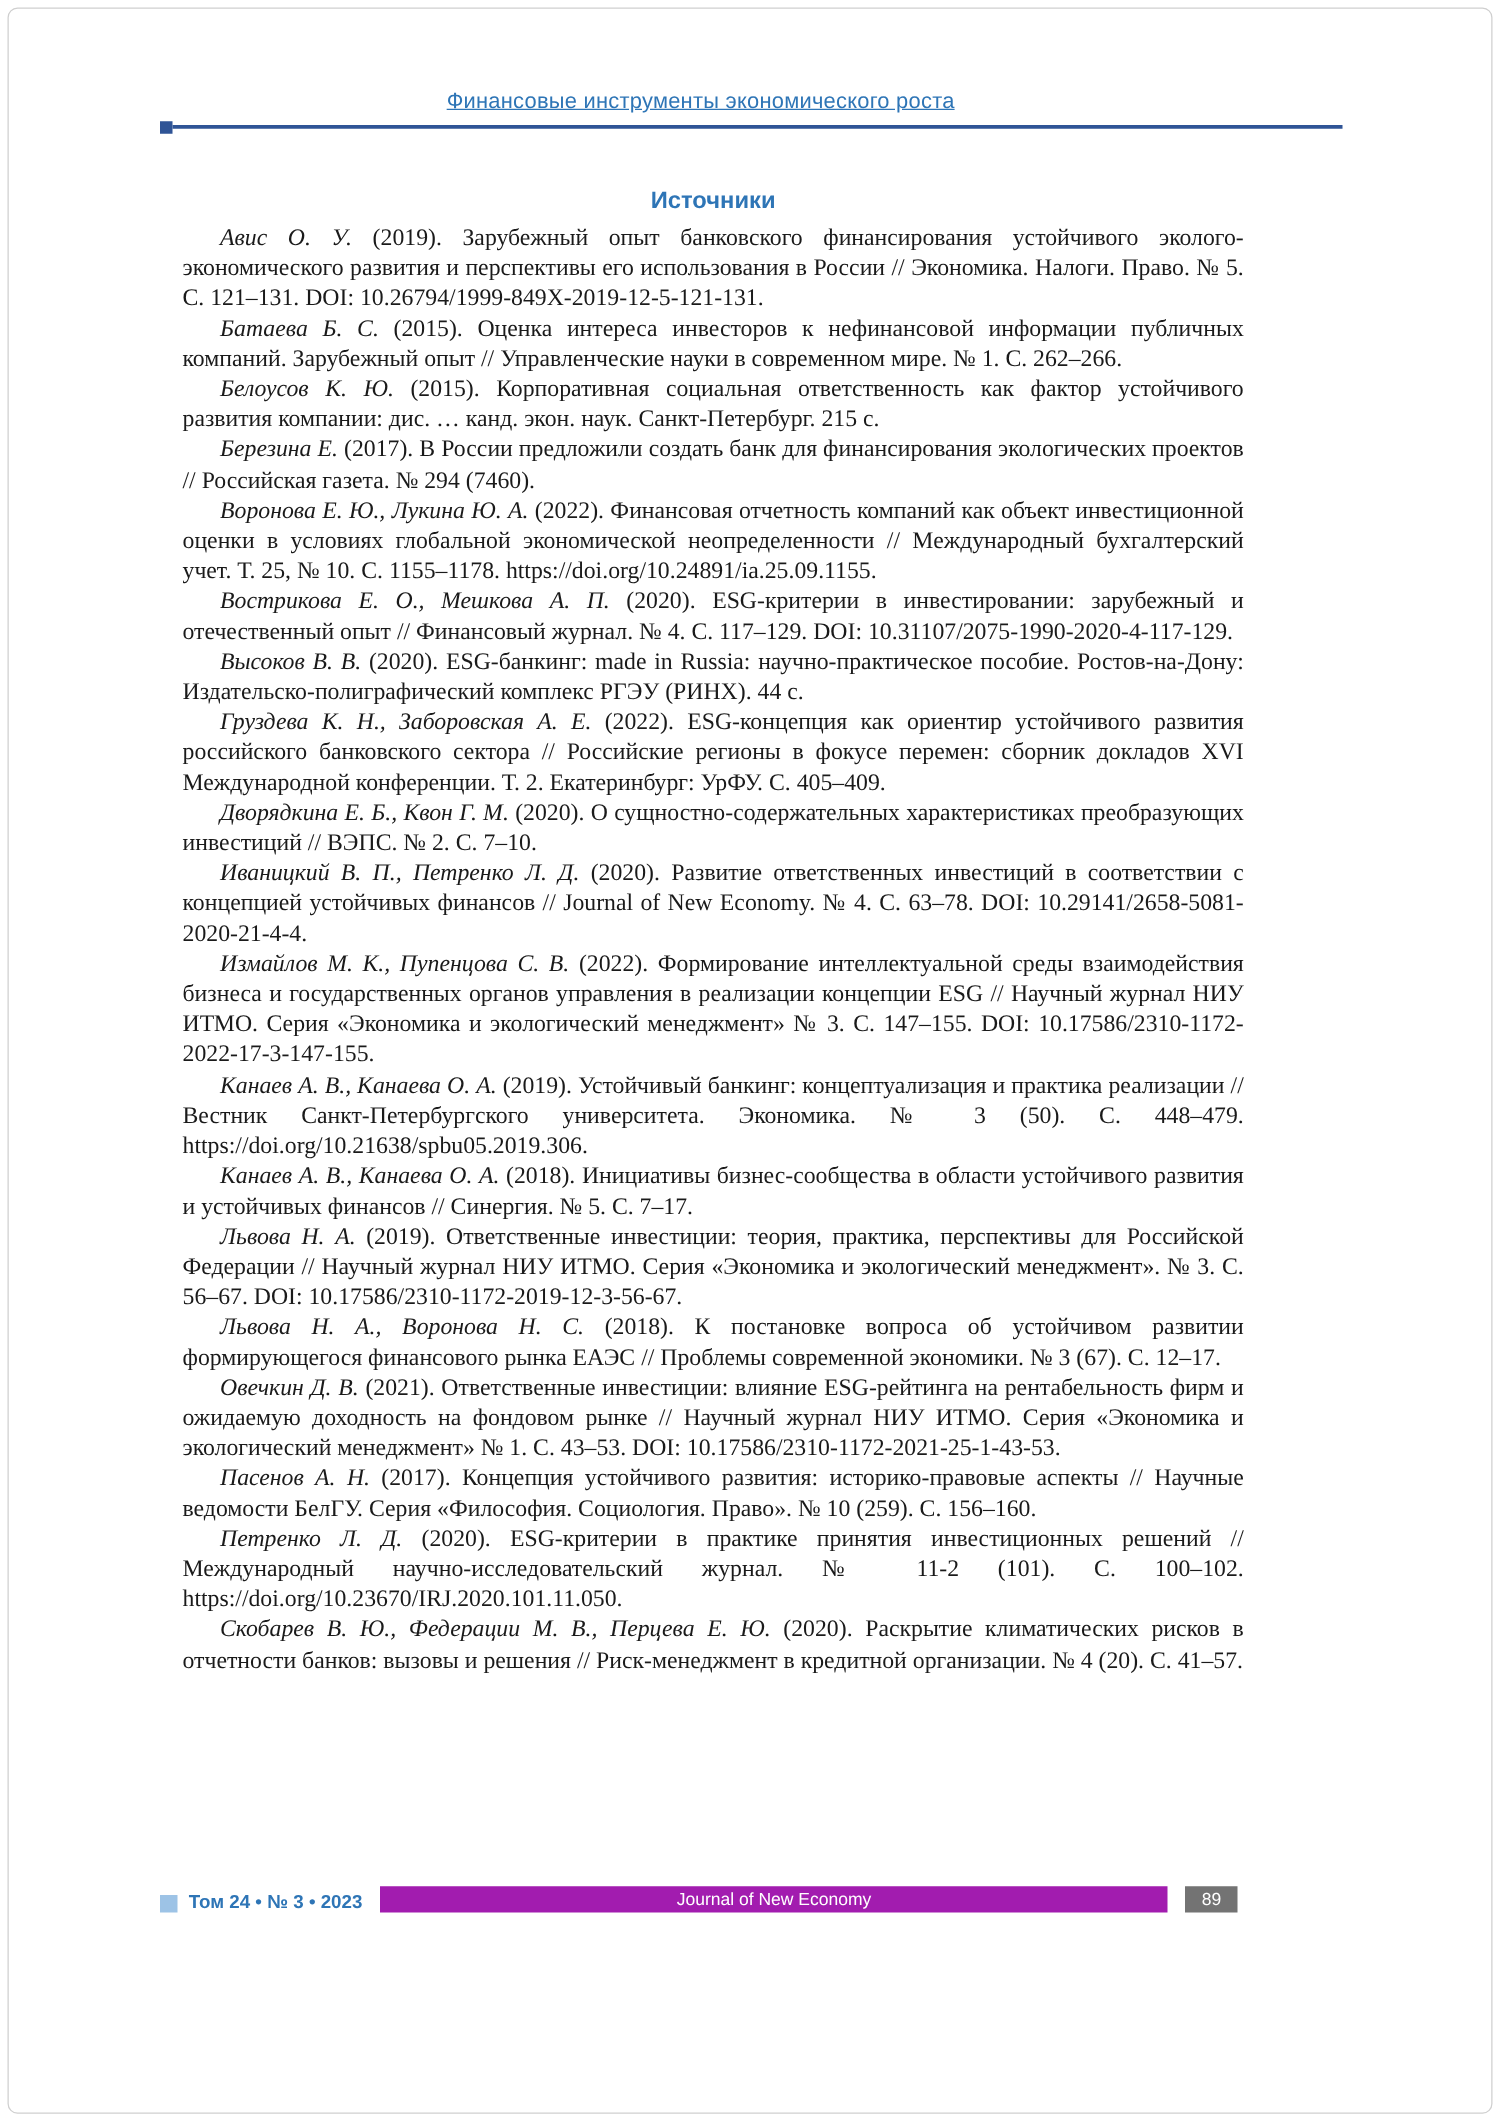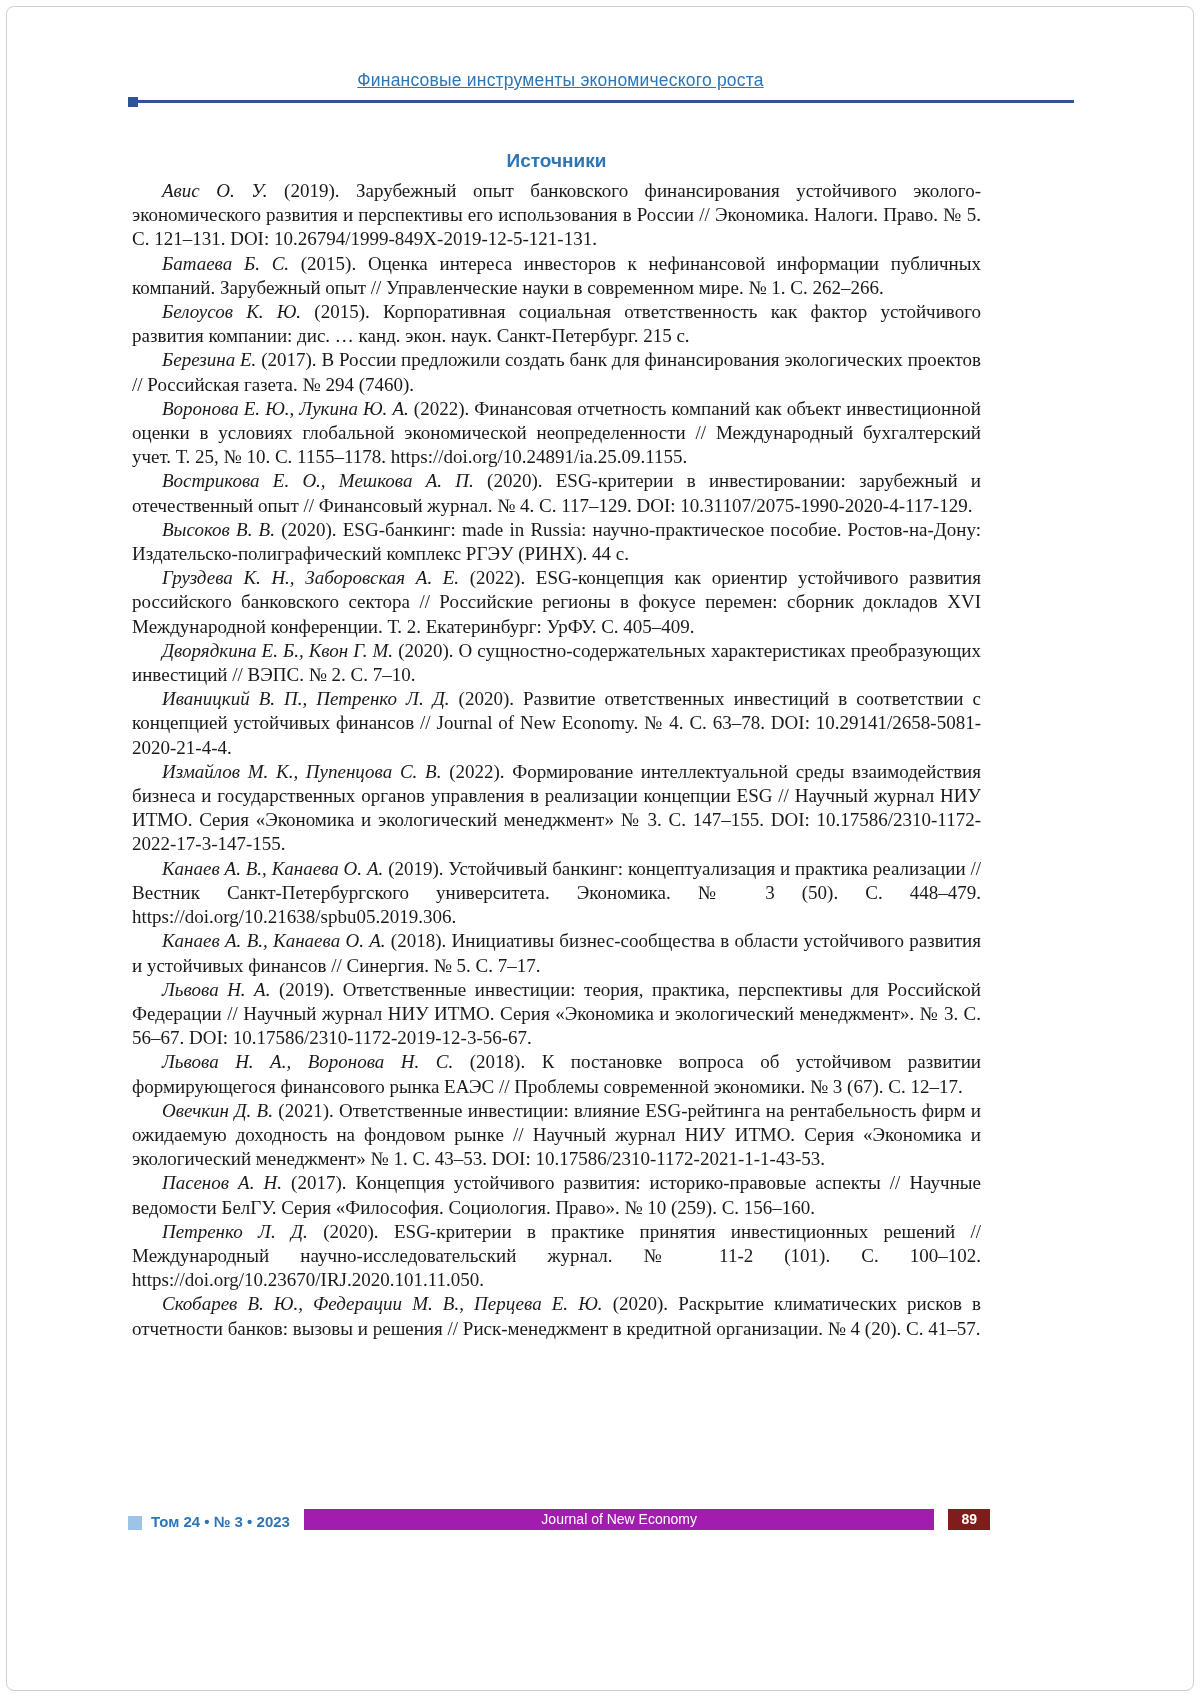--- a/index.html
+++ b/index.html
@@ -47,21 +47,21 @@
     flex: 0 0 auto;
   }
   .head-rule .ln {
     flex: 1;
     height: 2.5px;
     background: #2f5496;
   }
   .body-col {
     position: absolute;
     top: 150px;
-    left: 132px;
+    left: 146px;
     width: 849px;
   }
   .section-title {
     text-align: center;
     font-family: "Liberation Sans", sans-serif;
     font-weight: 700;
     font-size: 19px;
     color: #2e75b6;
     margin-bottom: 7px;
   }
@@ -97,26 +97,25 @@
   .journal-bar {
     flex: 1;
     margin: 0 14px 0 14px;
     background: #a21caf;
     color: #ffffff;
     text-align: center;
     font-size: 14px;
     padding: 2px 16px 3px;
   }
   .page-box {
-    background: #7f1d1d;
+    background: #737373;
     color: #ffffff;
     font-size: 14px;
     padding: 2px 13px 3px;
     flex: 0 0 auto;
-    font-weight: bold;
   }
 </style>
 </head>
 <body>
 
 <div class="page">
   <div class="frame"></div>
 
   <div class="running-head">Финансовые инструменты экономического роста</div>
   <div class="head-rule">
@@ -182,21 +181,21 @@
     <p class="ref">
       <em>Львова Н. А.</em>
       <span>(2019). Ответственные инвестиции: теория, практика, перспективы для Российской Федерации // Научный журнал НИУ ИТМО. Серия «Экономика и экологический менеджмент». № 3. С. 56–67. DOI: 10.17586/2310-1172-2019-12-3-56-67.</span>
     </p>
     <p class="ref">
       <em>Львова Н. А., Воронова Н. С.</em>
       <span>(2018). К постановке вопроса об устойчивом развитии формирующегося финансового рынка ЕАЭС // Проблемы современной экономики. № 3 (67). С. 12–17.</span>
     </p>
     <p class="ref">
       <em>Овечкин Д. В.</em>
-      <span>(2021). Ответственные инвестиции: влияние ESG-рейтинга на рентабельность фирм и ожидаемую доходность на фондовом рынке // Научный журнал НИУ ИТМО. Серия «Экономика и экологический менеджмент» № 1. С. 43–53. DOI: 10.17586/2310-1172-2021-1-1-43-53.</span>
+      <span>(2021). Ответственные инвестиции: влияние ESG-рейтинга на рентабельность фирм и ожидаемую доходность на фондовом рынке // Научный журнал НИУ ИТМО. Серия «Экономика и экологический менеджмент» № 1. С. 43–53. DOI: 10.17586/2310-1172-2021-25-1-43-53.</span>
     </p>
     <p class="ref">
       <em>Пасенов А. Н.</em>
       <span>(2017). Концепция устойчивого развития: историко-правовые аспекты // Научные ведомости БелГУ. Серия «Философия. Социология. Право». № 10 (259). С. 156–160.</span>
     </p>
     <p class="ref">
       <em>Петренко Л. Д.</em>
       <span>(2020). ESG-критерии в практике принятия инвестиционных решений // Международный научно-исследовательский журнал. № 11-2 (101). С. 100–102. https://doi.org/10.23670/IRJ.2020.101.11.050.</span>
     </p>
     <p class="ref">

